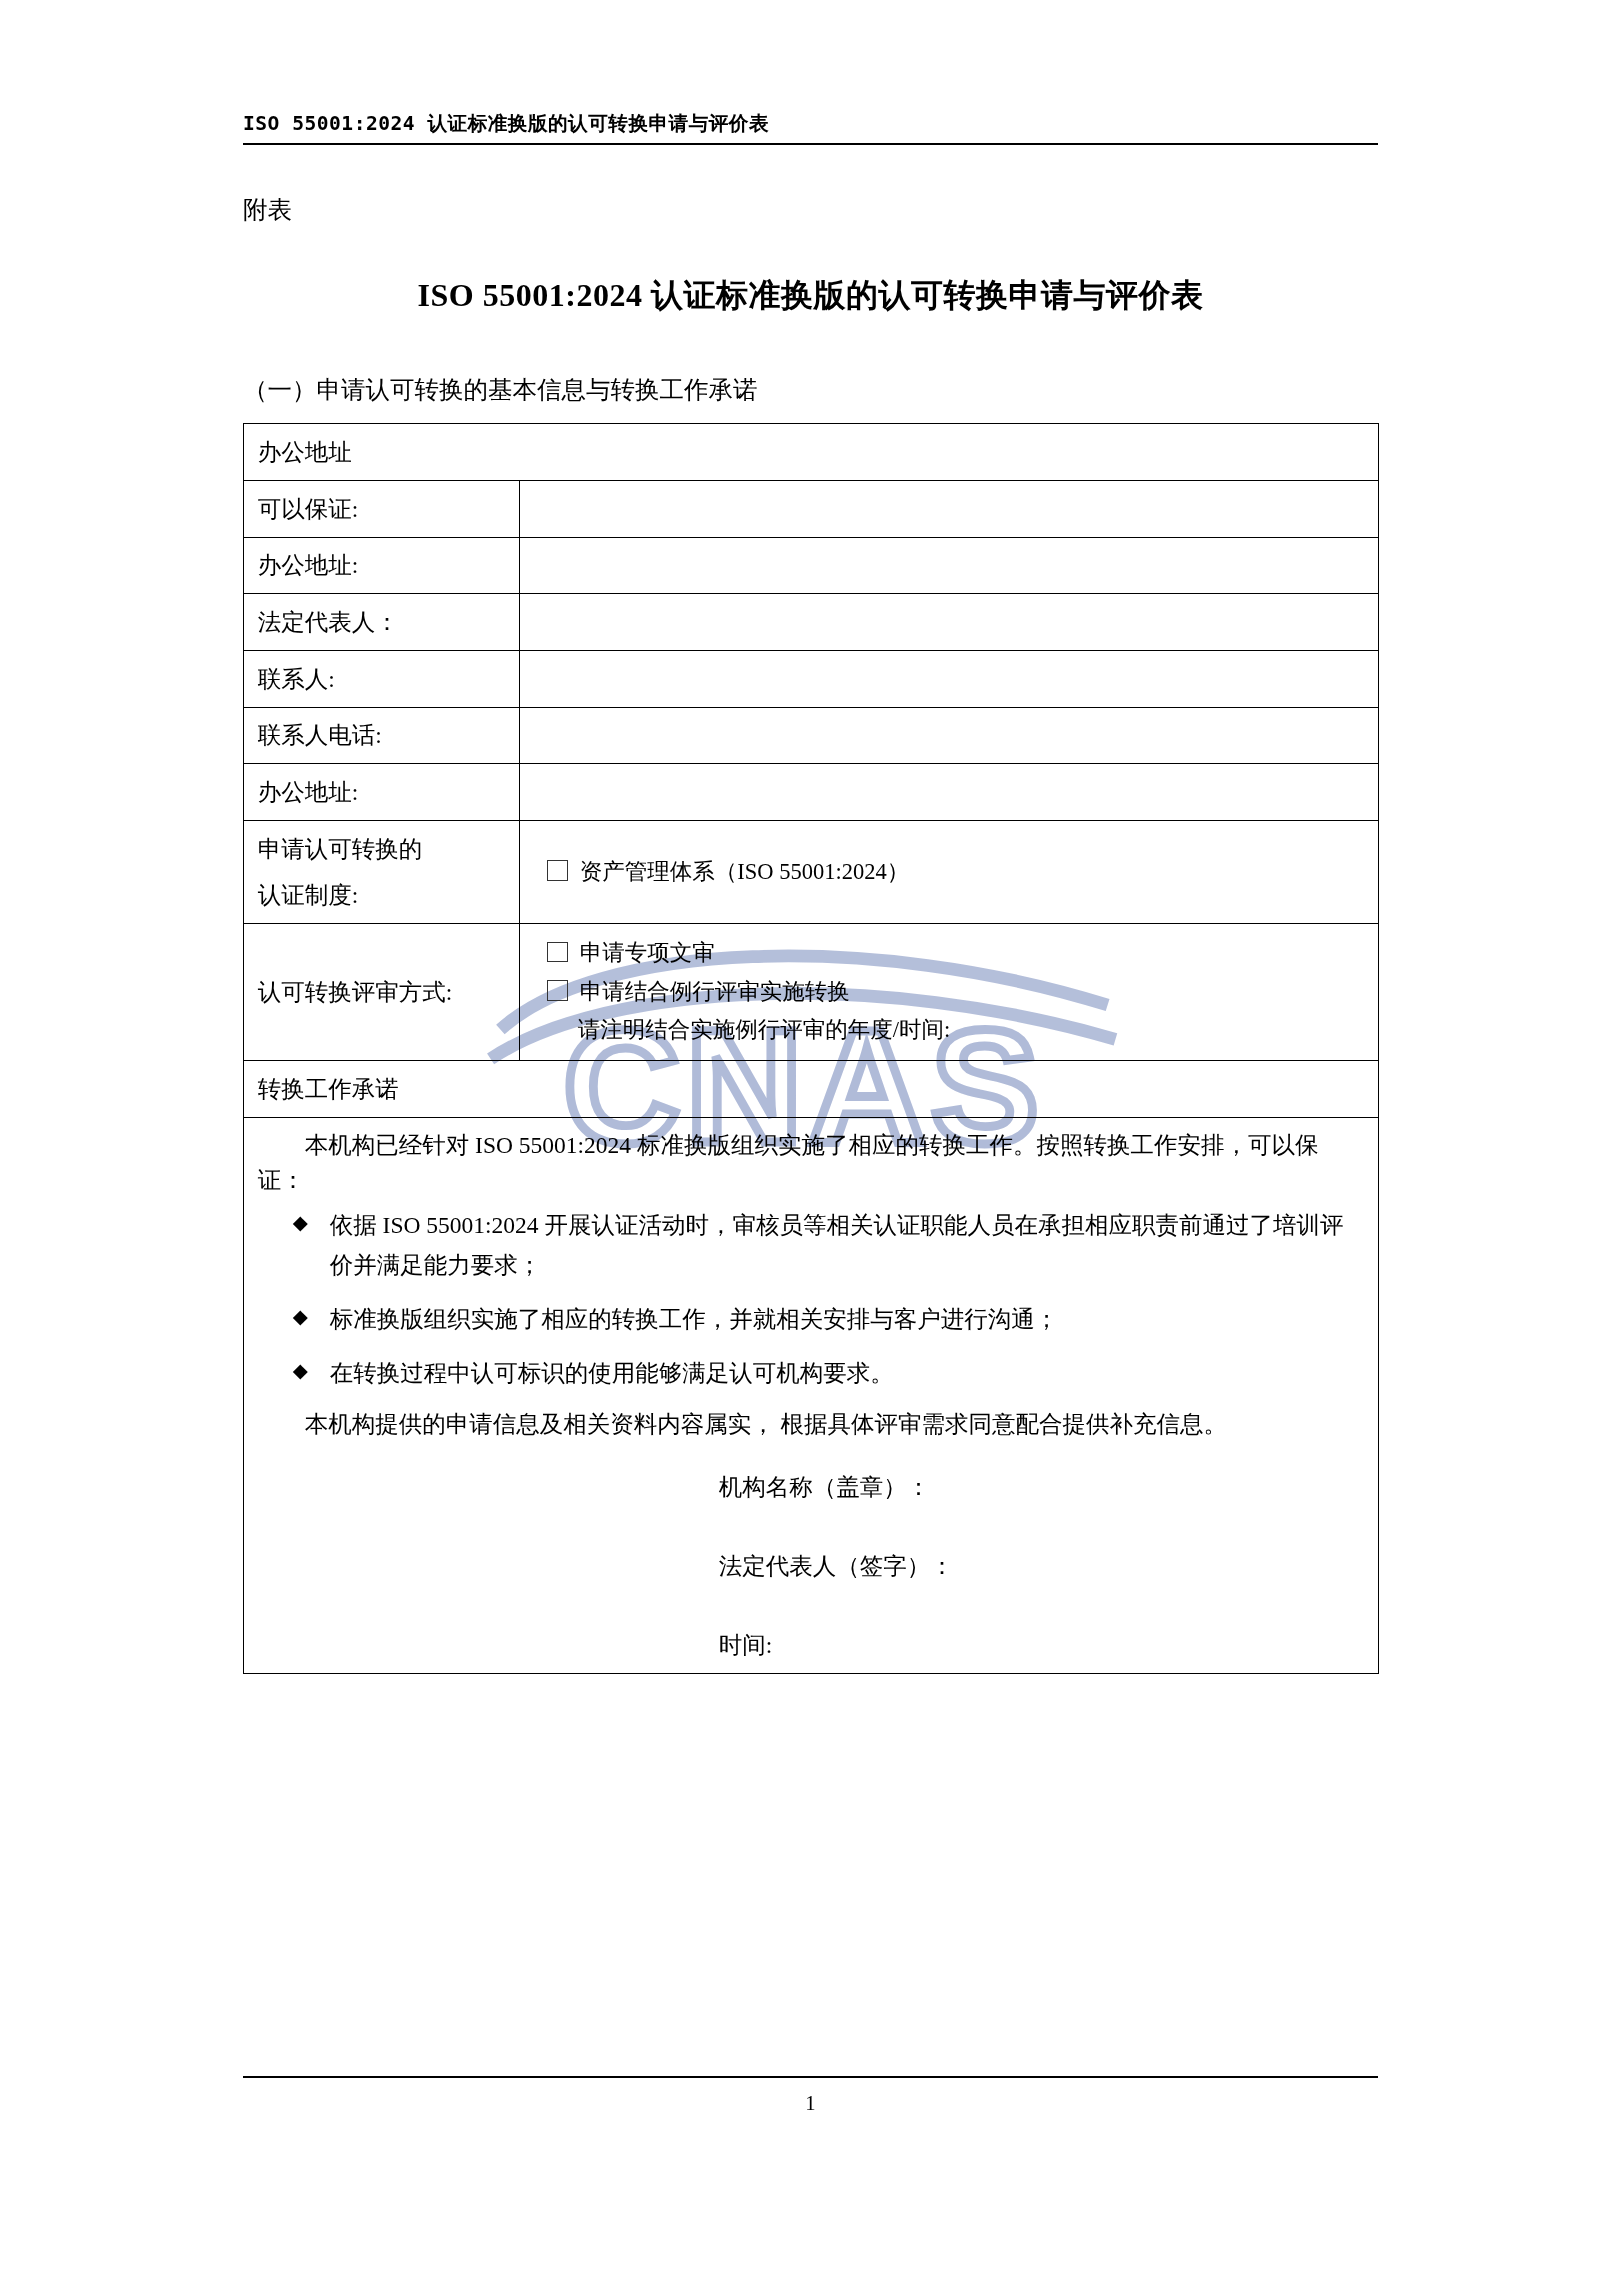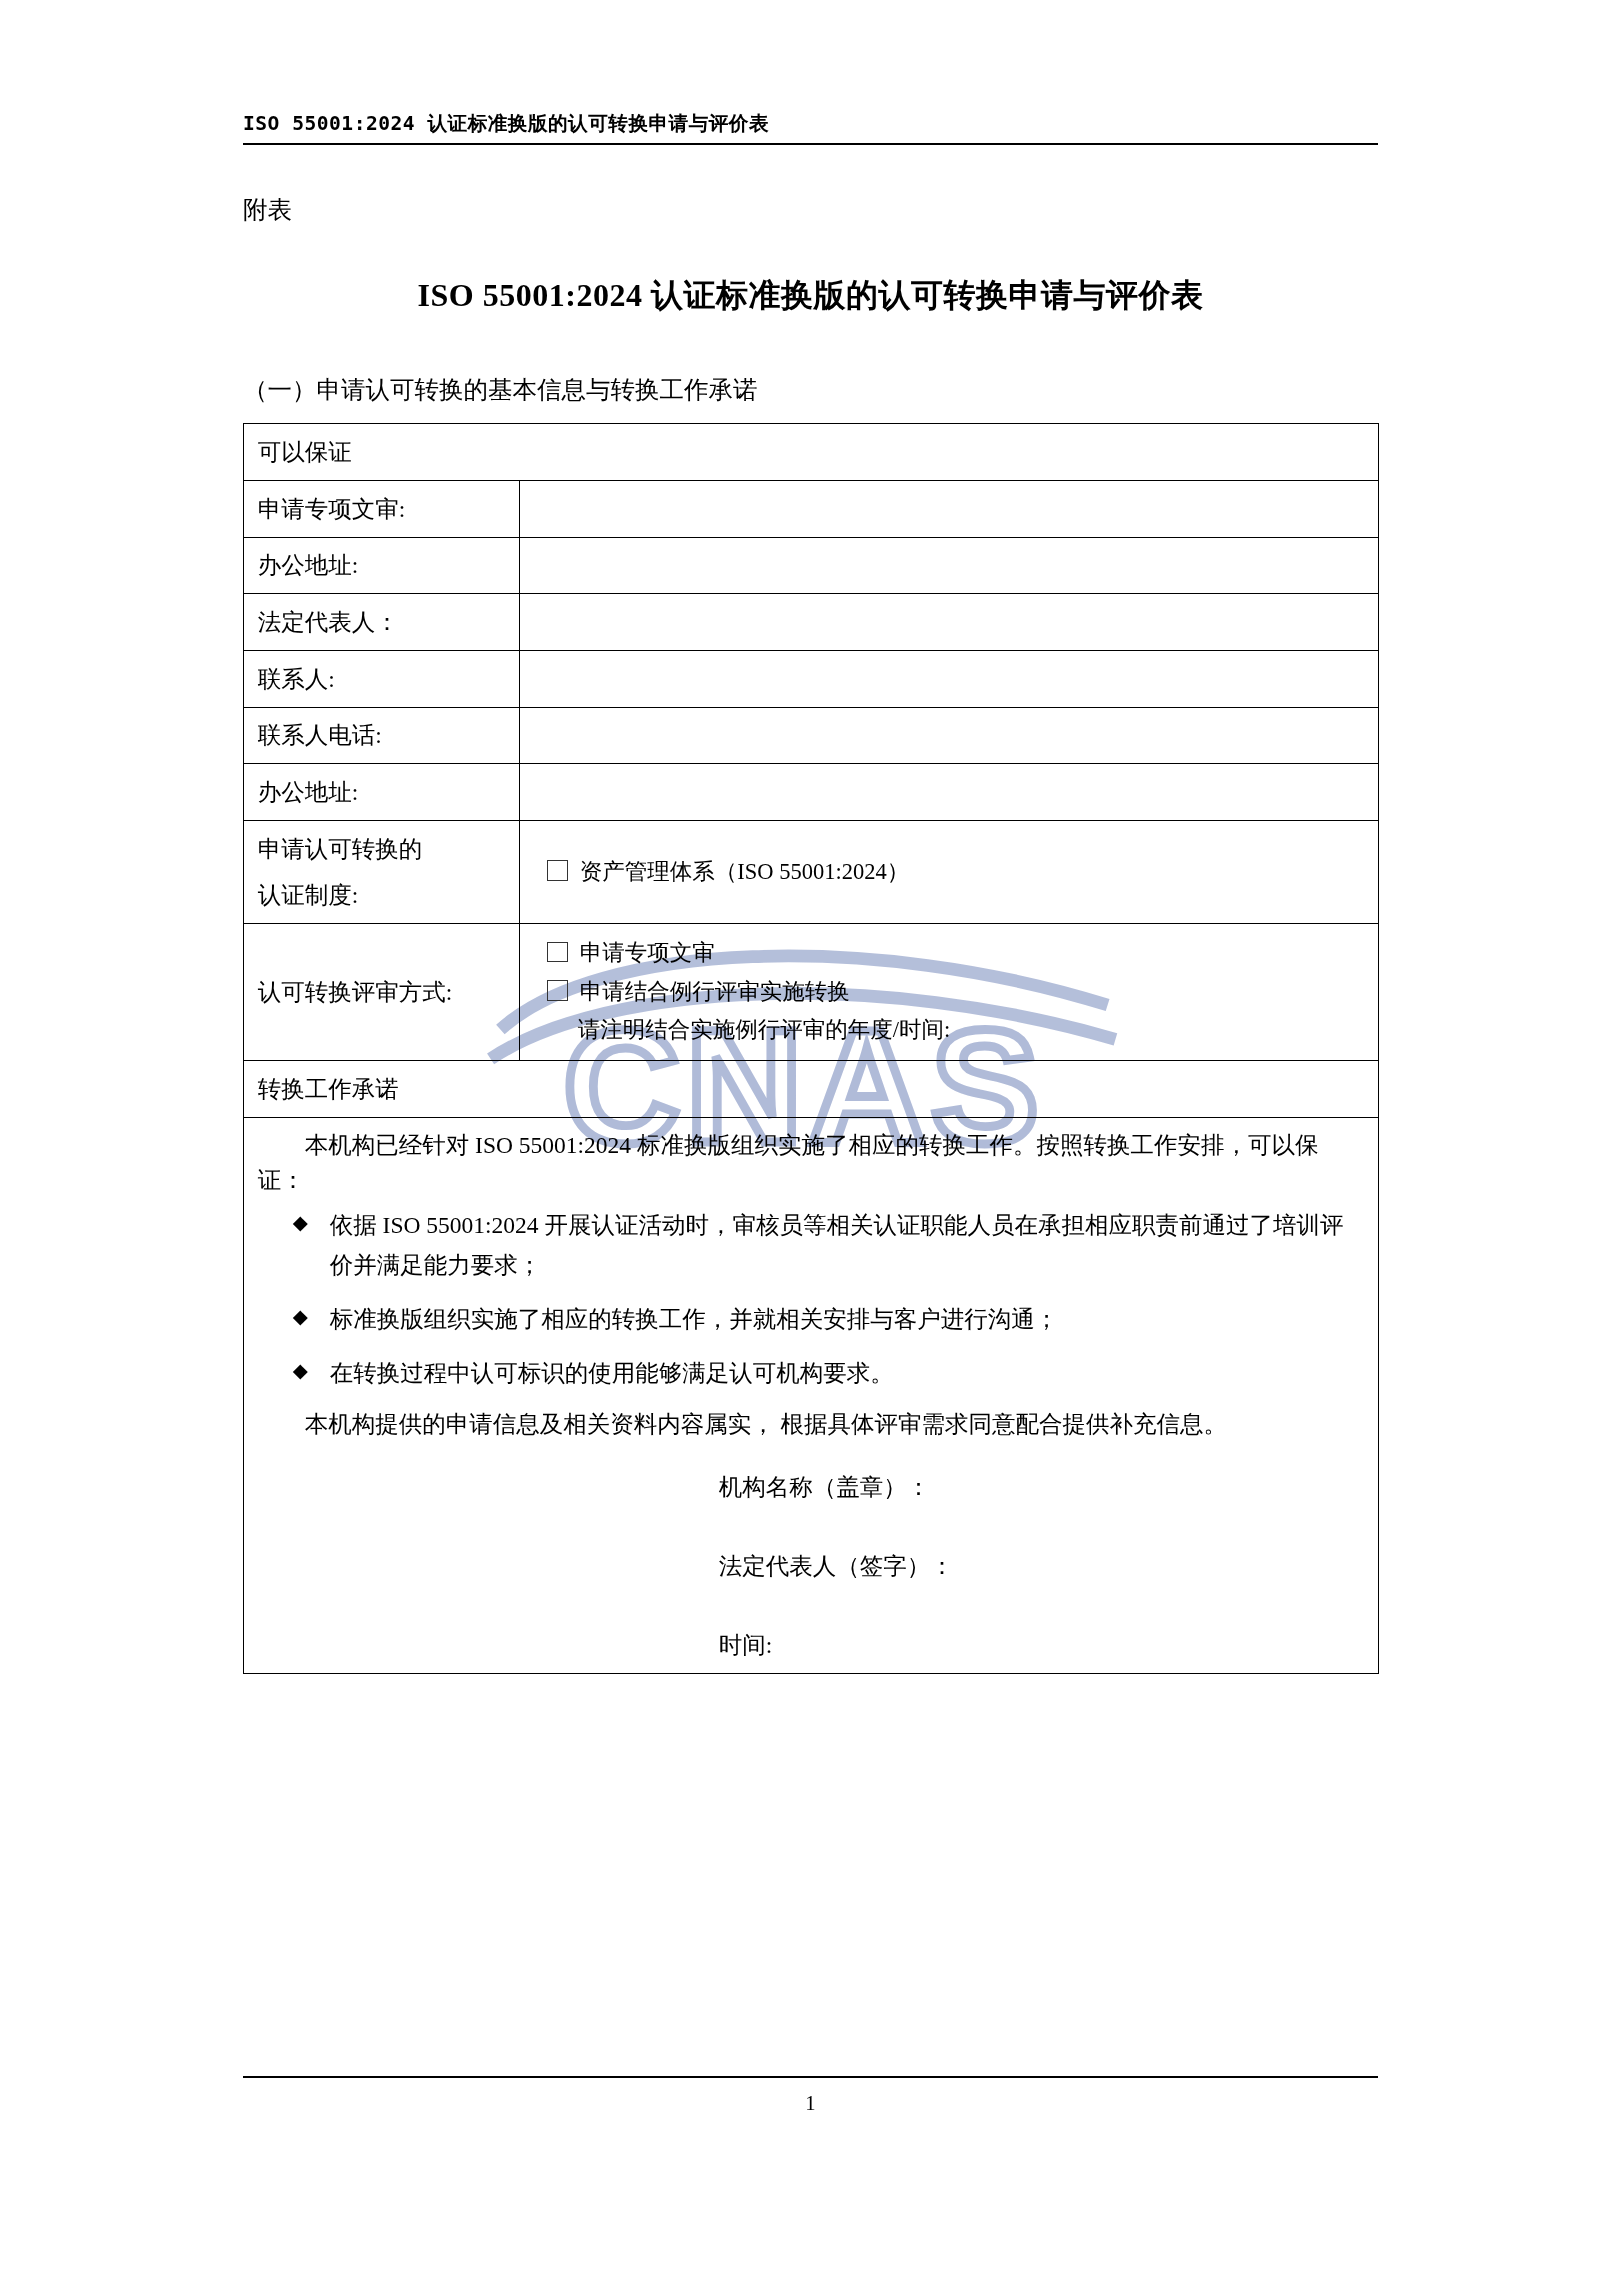--- a/index.html
+++ b/index.html
@@ -229,25 +229,25 @@
 
     <div class="section-label">（一）申请认可转换的基本信息与转换工作承诺</div>
 
     <table class="form">
       <colgroup>
         <col style="width:276px">
         <col style="width:859px">
       </colgroup>
       <tbody>
         <tr>
-          <td class="band" colspan="2">可以保证</td>
-        </tr>
-
-        <tr>
-          <td class="label">申请专项文审:</td>
+          <td class="band" colspan="2">办公地址</td>
+        </tr>
+
+        <tr>
+          <td class="label">可以保证:</td>
           <td class="value">&nbsp;</td>
         </tr>
         <tr>
           <td class="label">办公地址:</td>
           <td class="value">&nbsp;</td>
         </tr>
         <tr>
           <td class="label">法定代表人：</td>
           <td class="value">&nbsp;</td>
         </tr>

